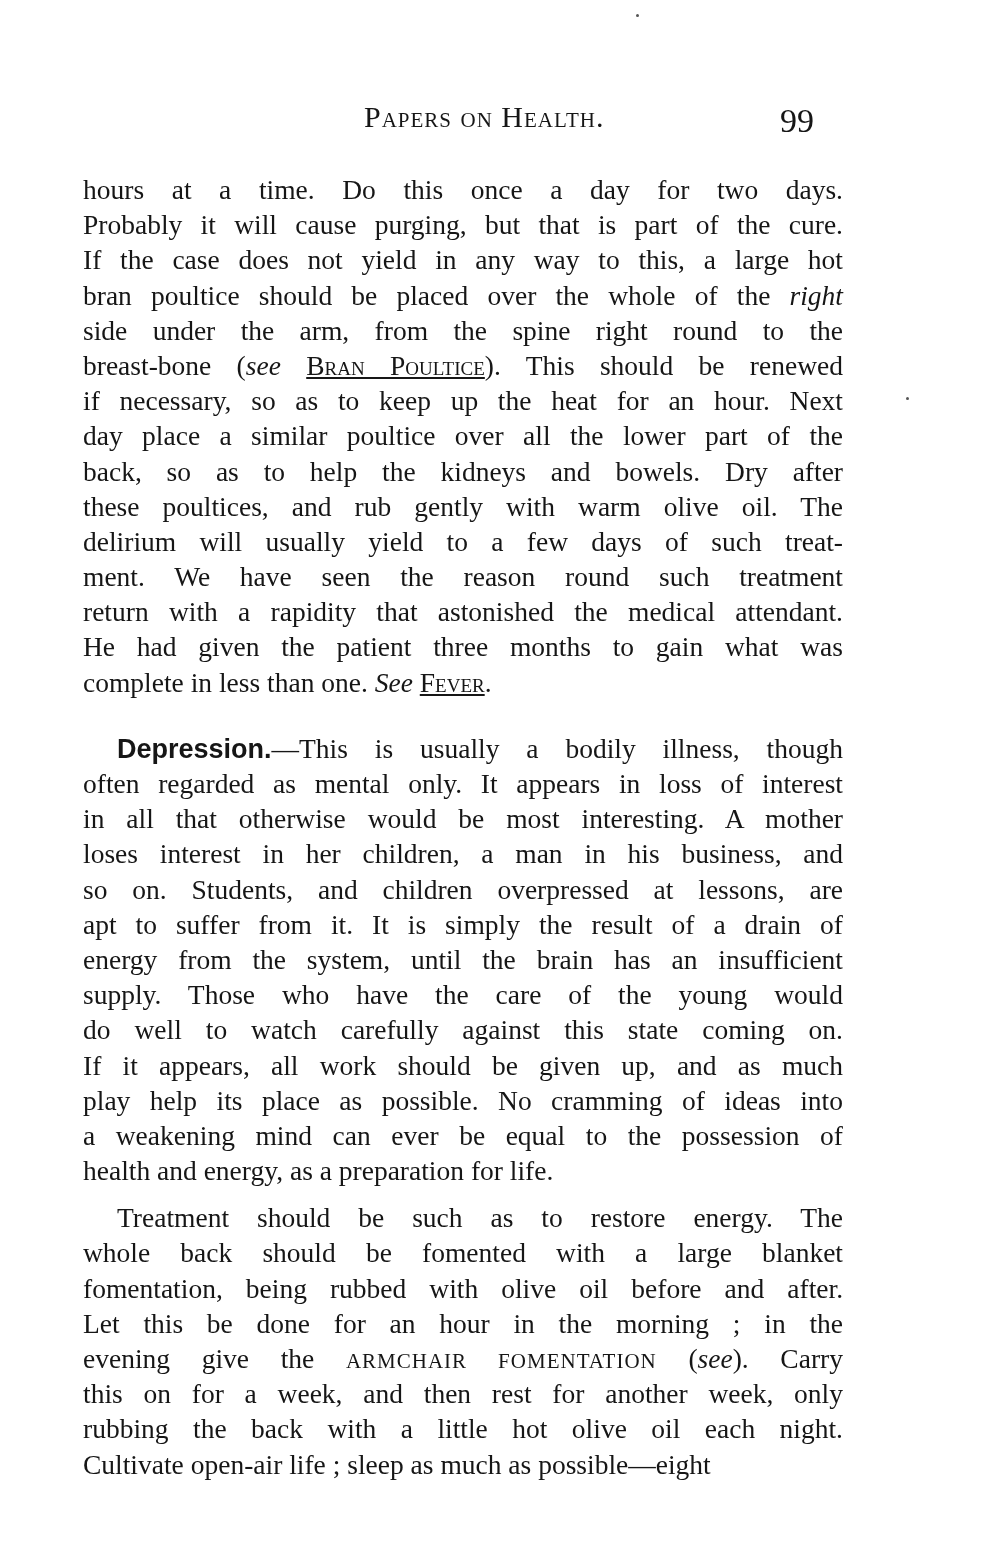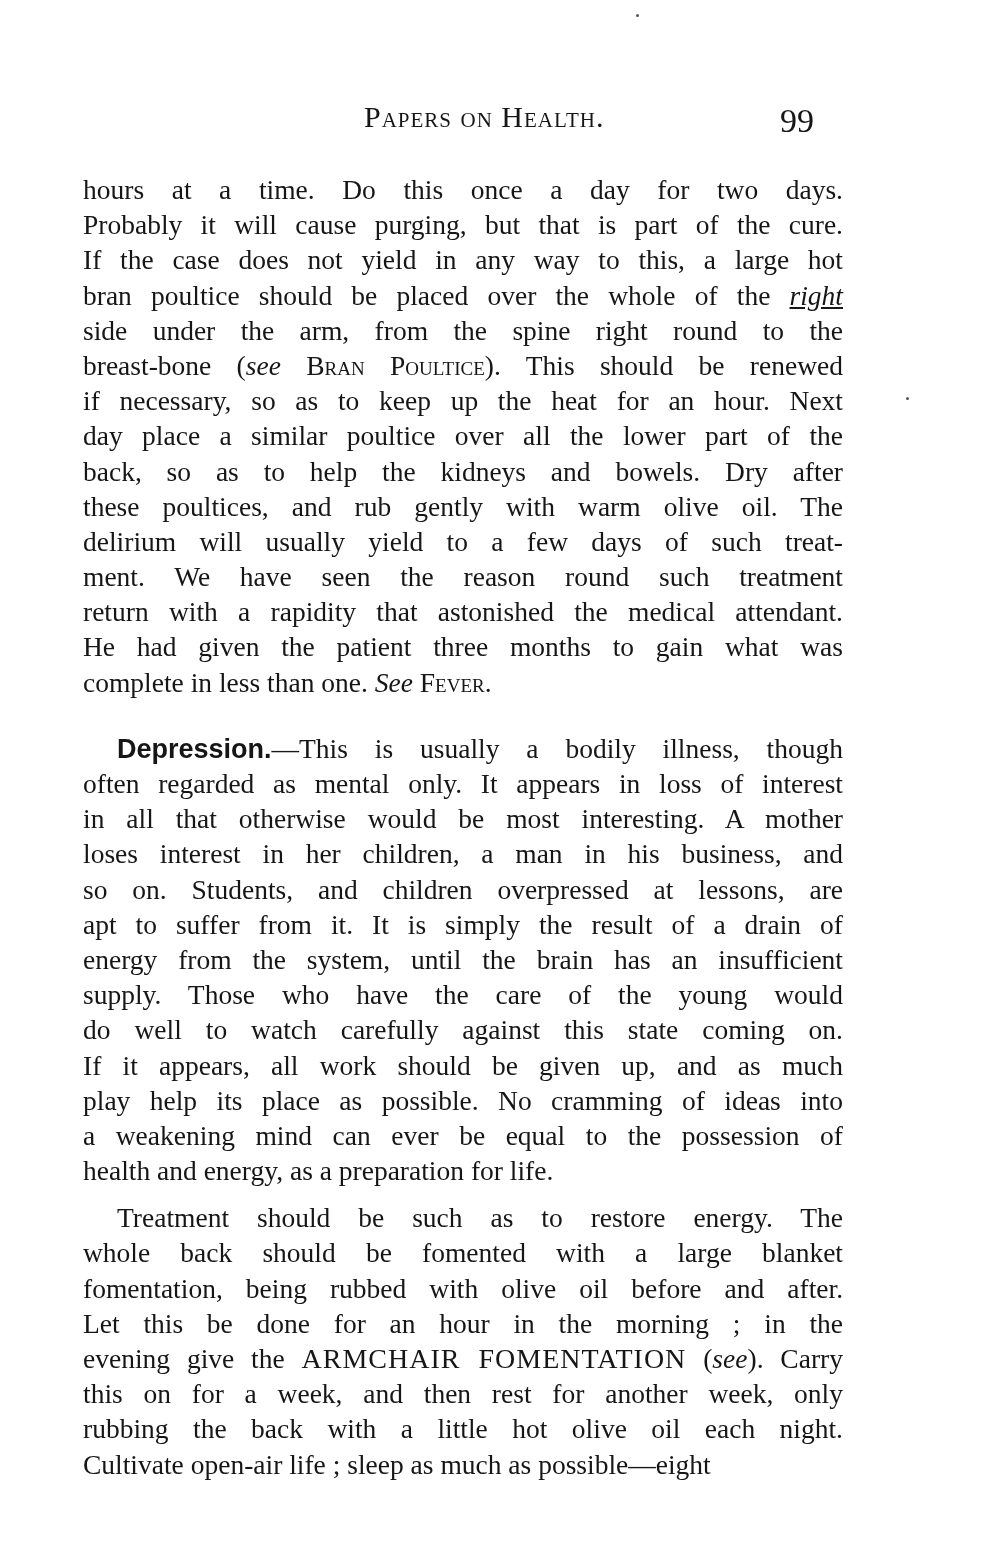--- a/index.html
+++ b/index.html
@@ -5,41 +5,41 @@
   html, body { margin: 0; padding: 0; background: #ffffff; }
   body { width: 1000px; height: 1558px; position: relative; overflow: hidden;
          font-family: "Liberation Serif", "DejaVu Serif", serif; color: #161616; }
   .header { position: absolute; top: 100px; left: 0; width: 1000px; height: 40px; }
   .running-title { position: absolute; left: 323px; top: 0; font-size: 30px; letter-spacing: 1px; font-variant: small-caps; margin-left: 41px; }
   .page-number { position: absolute; left: 780px; top: 2px; font-size: 34px; }
   .body { position: absolute; left: 83px; top: 172px; width: 760px; }
   .line { display: block; height: 35.2px; line-height: 35.2px; font-size: 27.5px; text-align: justify; text-align-last: justify; white-space: nowrap; }
   .line.last { text-align-last: left; }
   .line.indent { padding-left: 34px; }
-  .sc { font-variant: small-caps; }
-  .scs { font-size: 28px; letter-spacing: 1px; }
+  .sc { font-variant: small-caps; text-decoration: underline; }
+  .scs { font-size: 21px; letter-spacing: 1px; }
   .head { font-family: Liberation Sans, sans-serif; font-weight: bold; font-size: 27px; }
   .gap1 { height: 31px; }
   .gap2 { height: 12px; }
   .speck { position: absolute; width: 3px; height: 3px; background: #555; border-radius: 50%; }
 </style>
 </head>
 <body>
 
 <div class="header">
   <span class="running-title">Papers on Health.</span>
   <span class="page-number">99</span>
 </div>
 
 <div class="body">
   <div>
       <span class="line"><span>hours at a time.  Do this once a day for two days.</span></span>
       <span class="line"><span>Probably it will cause purging, but that is part of the cure.</span></span>
       <span class="line"><span>If the case does not yield in any way to this, a large hot</span></span>
-      <span class="line"><span>bran poultice should be placed over the whole of the </span><span style="font-style: italic; text-decoration: underline;">right</span></span>
+      <span class="line"><span>bran poultice should be placed over the whole of the </span><span style="font-style: italic;">right</span></span>
       <span class="line"><span>side under the arm, from the spine right round to the</span></span>
       <span class="line"><span>breast-bone (</span><span style="font-style: italic;">see</span><span> </span><span class="sc">Bran Poultice</span><span>).  This should be renewed</span></span>
       <span class="line"><span>if necessary, so as to keep up the heat for an hour.  Next</span></span>
       <span class="line"><span>day place a similar poultice over all the lower part of the</span></span>
       <span class="line"><span>back, so as to help the kidneys and bowels.  Dry after</span></span>
       <span class="line"><span>these poultices, and rub gently with warm olive oil.  The</span></span>
       <span class="line"><span>delirium will usually yield to a few days of such treat-</span></span>
       <span class="line"><span>ment.  We have seen the reason round such treatment</span></span>
       <span class="line"><span>return with a rapidity that astonished the medical attendant.</span></span>
       <span class="line"><span>He had given the patient three months to gain what was</span></span>

